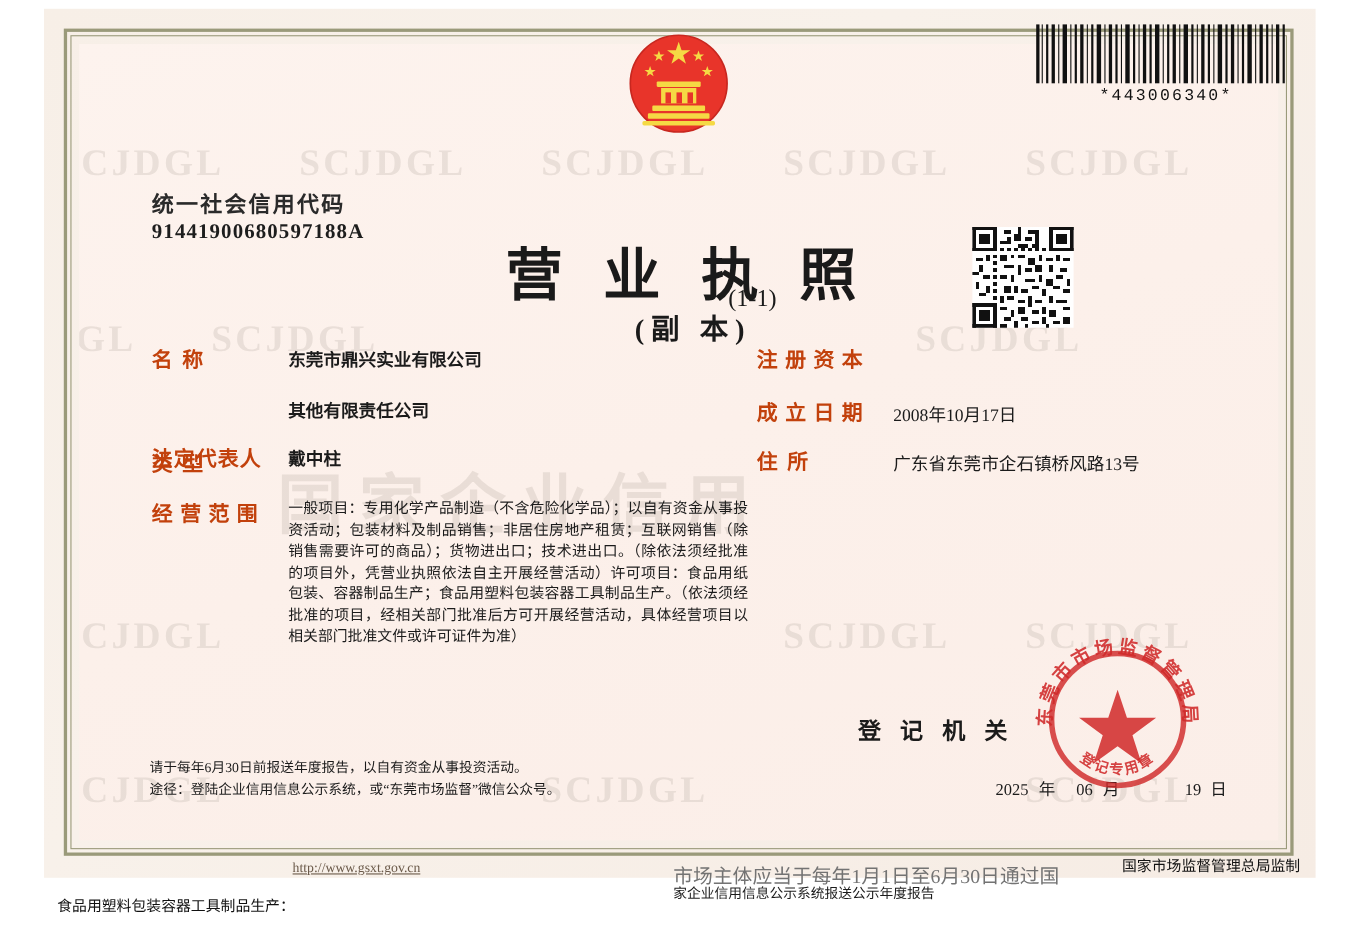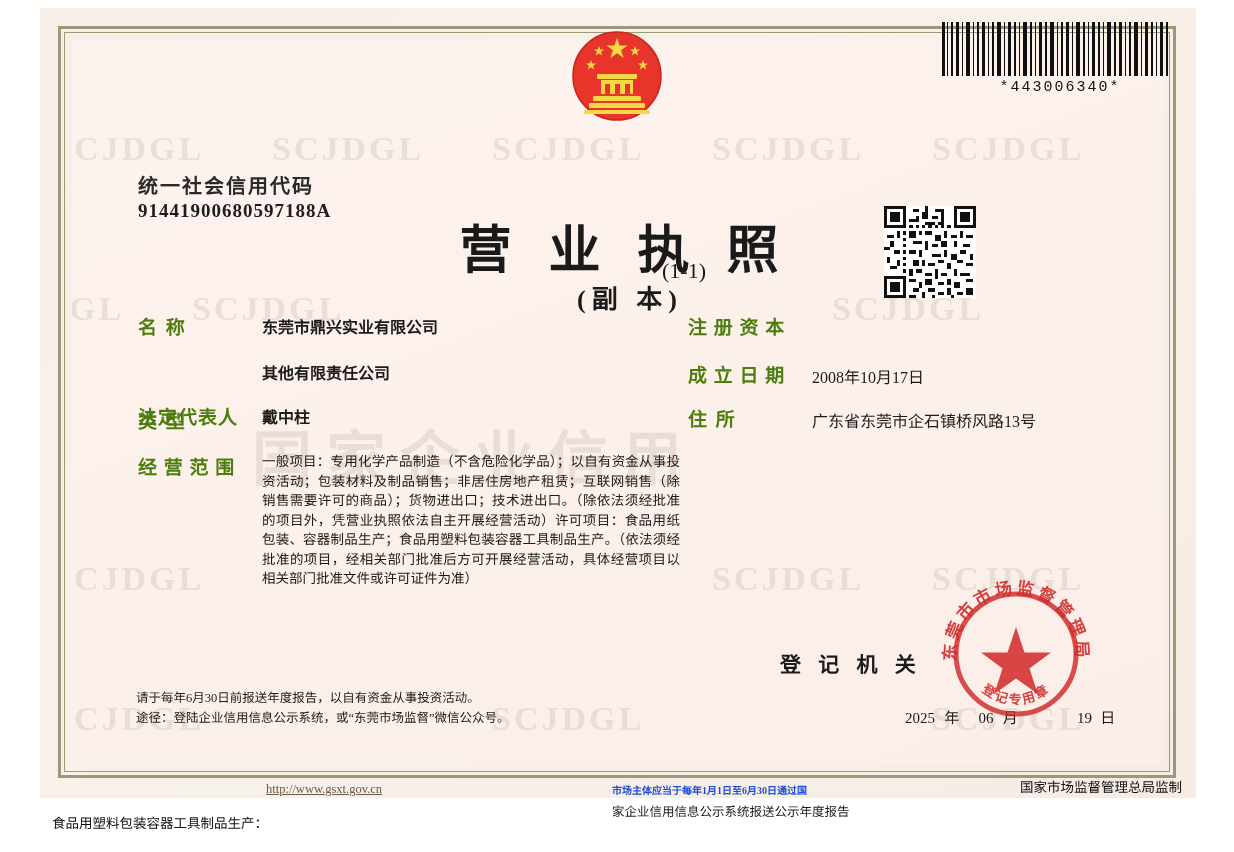--- a/index.html
+++ b/index.html
@@ -93,21 +93,21 @@
   
   .qr{position:absolute;left:884px;top:206px;width:92px;height:92px;}
   .qr-note{
     position:absolute;left:985px;top:206px;width:188px;
     font-size:12.5px;line-height:18px;color:#1c1c1c;
     font-family:"Liberation Serif",serif;
   }
 
   
   .flabel{
-    position:absolute;font-size:19px;font-weight:bold;color:#4d7c0f;
+    position:absolute;font-size:19px;font-weight:bold;color:#c2410c;
   }
   .fvalue{
     position:absolute;font-size:16px;color:#1b1b1b;
     font-family:"Liberation Serif",serif;
   }
   .fvalue-b{font-weight:bold;}
   .scope-text{
     position:absolute;left:262px;top:452px;width:418px;
     font-size:13.5px;line-height:19.5px;color:#1b1b1b;
     text-align:justify;
@@ -129,21 +129,21 @@
     position:absolute;left:136px;top:688px;font-size:12.5px;color:#1b1b1b;line-height:20px;
   }
   .note2{
     position:absolute;left:136px;top:708px;font-size:12.5px;color:#1b1b1b;line-height:20px;
   }
   .url{
     position:absolute;left:266px;top:782px;font-size:12.5px;color:#6b5a4a;
     text-decoration:underline;font-family:"Liberation Serif",serif;
   }
   .bottom-center1{
-    position:absolute;left:612px;top:782px;font-size:10px;color:#1d4ed8;font-weight:bold;
+    position:absolute;left:612px;top:782px;font-size:18px;color:#737373;
   }
   .bottom-center2{
     position:absolute;left:612px;top:801px;font-size:12.5px;color:#1b1b1b;
   }
 
   
   .cap-left{position:absolute;left:52px;top:812px;font-size:13.5px;color:#111;}
   .cap-right{position:absolute;right:52px;top:776px;font-size:13.5px;color:#111;}
 </style>
 </head>

